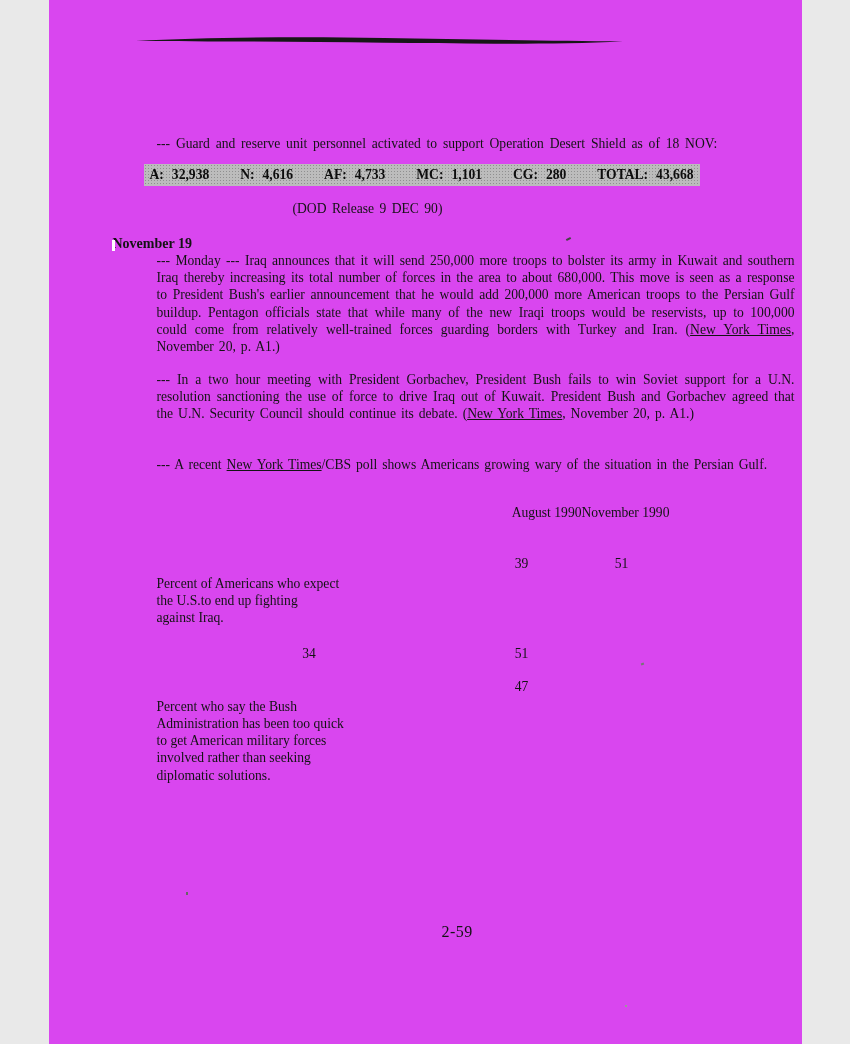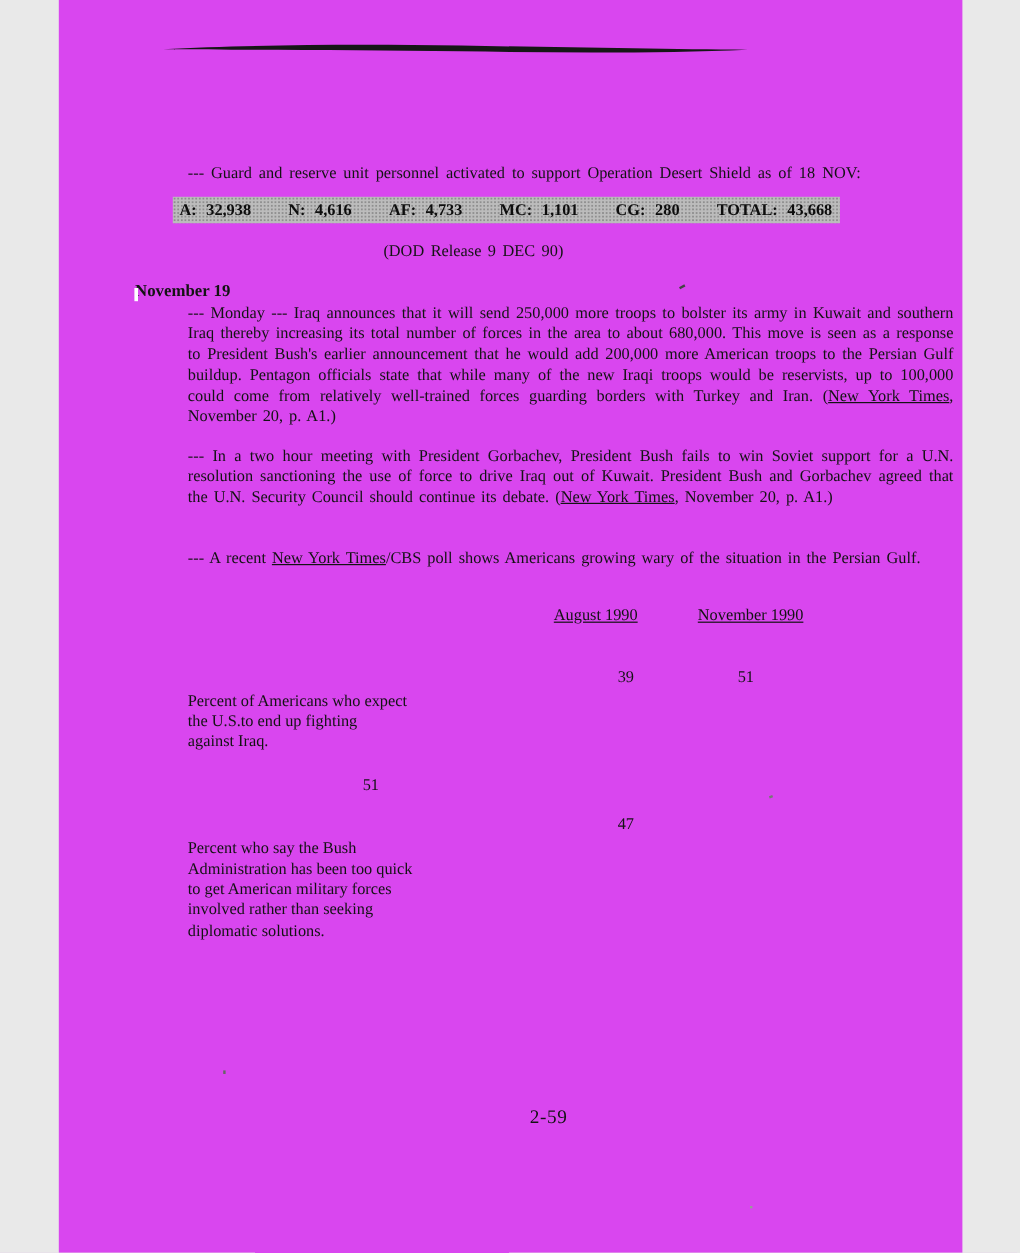--- a/index.html
+++ b/index.html
@@ -20,35 +20,35 @@
   .stats-bar {
     position:absolute; left:95px; top:164px; width:556px; height:22px;
     box-sizing:border-box; padding:0 6px;
     display:flex; align-items:center; justify-content:space-between;
     background-color:#bcbcbc;
     background-image:radial-gradient(#8f8f8f 0.7px, rgba(0,0,0,0) 0.8px);
     background-size:3px 3px;
     font-weight:bold; font-size:13.6px; color:#0d0d0d;
   }
   .stat { display:flex; gap:8px; white-space:nowrap; }
-  .release-note { position:absolute; left:244px; top:201px; font-size:13.6px; word-spacing:2px;margin-left:27px; }
+  .release-note { position:absolute; left:244px; top:201px; font-size:13.6px; word-spacing:2px; }
   .section-heading { position:absolute; left:64px; top:236px; font-size:14px; font-weight:bold; }
   .n-clip { position:absolute; left:63px; top:240px; width:3px; height:11px; background:#fdfdfd; z-index:2; }
   .para {
     position:absolute; left:108px; width:638px;
     font-size:13.6px; line-height:17.2px;
     text-align:justify; word-spacing:1.6px;
   }
   .para-1 { top:252px; }
   .para-2 { top:371px; }
   .para-3 { top:456px; }
   .u { text-decoration:underline; }
   .poll-table { position:absolute; left:108px; top:505px; width:545px; font-size:13.6px; }
   .pt-head, .pt-row { display:grid; grid-template-columns:305px 120px 80px; }
-  .pt-head .col-header { text-align:left; text-decoration:underline; white-space:nowrap; }
+  .pt-head .col-header { text-align:right; white-space:nowrap; }
   .pt-row { line-height:17.2px; }
   .pt-row .row-label { white-space:pre-line;margin-top:20px; }
   .pt-row .cell-val { text-align:center; }
   .row-1 { margin-top:34px; }
   .row-2 { margin-top:18px; }
   .row-3 { margin-top:16px; }
   .page-number { position:absolute; left:393px; top:903px; font-size:16px; letter-spacing:0.5px;margin-top:20px; }
   .speck { position:absolute; background:#444; }
   .speck-a { left:517px; top:238px; width:5px; height:2px; transform:rotate(-28deg); }
   .speck-b { left:137px; top:892px; width:2px; height:3px; background:#666; }
@@ -111,20 +111,21 @@
 
     <div class="pt-row row-1">
       <span class="row-label"><span>Percent of Americans who expect
 the U.S.to end up fighting
 against Iraq.</span></span>
       <span class="cell-val">39</span>
       <span class="cell-val">51</span>
     </div>
 
     <div class="pt-row row-2">
+      <span class="cell-val">34</span>
       <span class="cell-val">51</span>
     </div>
 
     <div class="pt-row row-3">
       <span class="row-label"><span>Percent who say the Bush
 Administration has been too quick
 to get American military forces
 involved rather than seeking
 diplomatic solutions.</span></span>
       <span class="cell-val">47</span>

